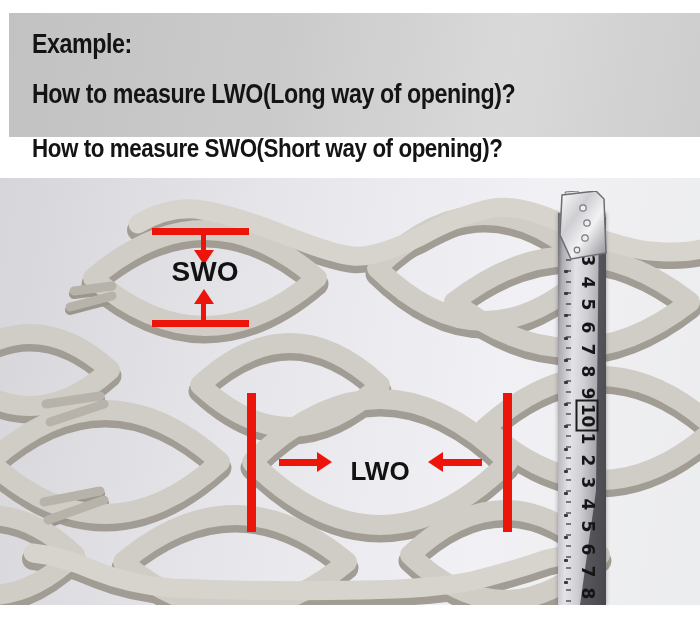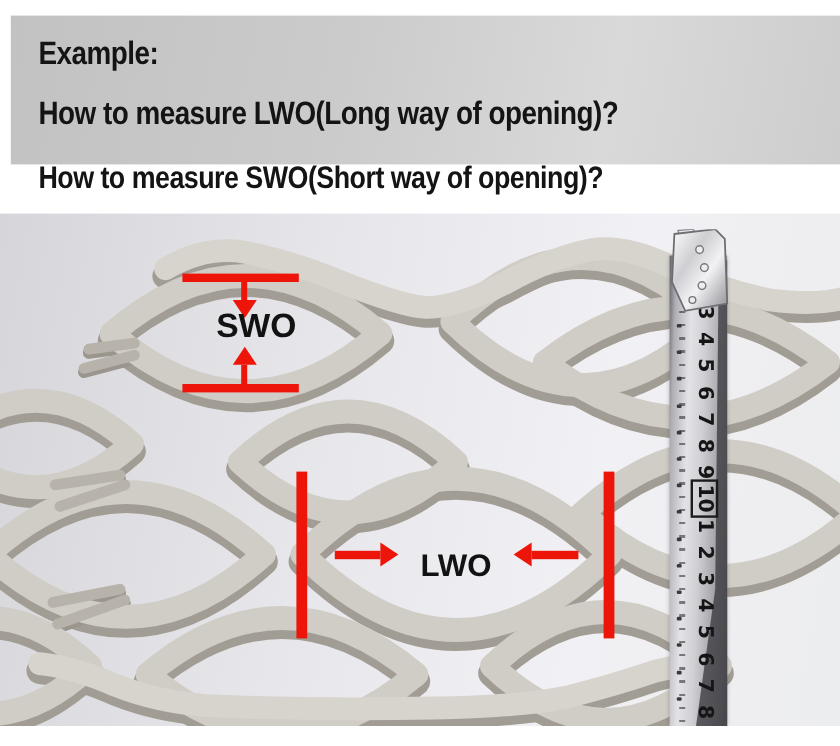--- a/index.html
+++ b/index.html
@@ -167,21 +167,21 @@
         <circle cx="29" cy="17" r="3.2" fill="#ededef" stroke="#77777d" stroke-width="1.2"></circle>
         <circle cx="33" cy="32" r="3.2" fill="#ededef" stroke="#77777d" stroke-width="1.2"></circle>
         <circle cx="31" cy="47" r="3.2" fill="#ededef" stroke="#77777d" stroke-width="1.2"></circle>
         <circle cx="23" cy="59" r="2.8" fill="#ededef" stroke="#77777d" stroke-width="1.2"></circle>
       </svg>
     </div>
 
     <div class="rl" style="left:152px;top:50px;width:97px;height:7px;"></div>
     <div class="rl" style="left:201px;top:57px;width:5px;height:15px;"></div>
     <div class="tri tri-down" style="left:194px;top:72px;"></div>
-    <div class="dim-label swo-label" style="color: rgb(18, 18, 18); text-align: right;">SWO</div>
+    <div class="dim-label swo-label" style="color: rgb(18, 18, 18);">SWO</div>
     <div class="tri tri-up" style="left:194px;top:111px;"></div>
     <div class="rl" style="left:201px;top:126px;width:5px;height:16px;"></div>
     <div class="rl" style="left:152px;top:142px;width:97px;height:7px;"></div>
 
     <div class="rl" style="left:247px;top:215px;width:9px;height:139px;"></div>
     <div class="rl" style="left:503px;top:215px;width:9px;height:139px;"></div>
     <div class="rl" style="left:279px;top:281px;width:38px;height:7px;"></div>
     <div class="tri tri-right" style="left:317px;top:274px;"></div>
     <div class="dim-label lwo-label" style="color: rgb(18, 18, 18);">LWO</div>
     <div class="tri tri-left" style="left:428px;top:274px;"></div>

